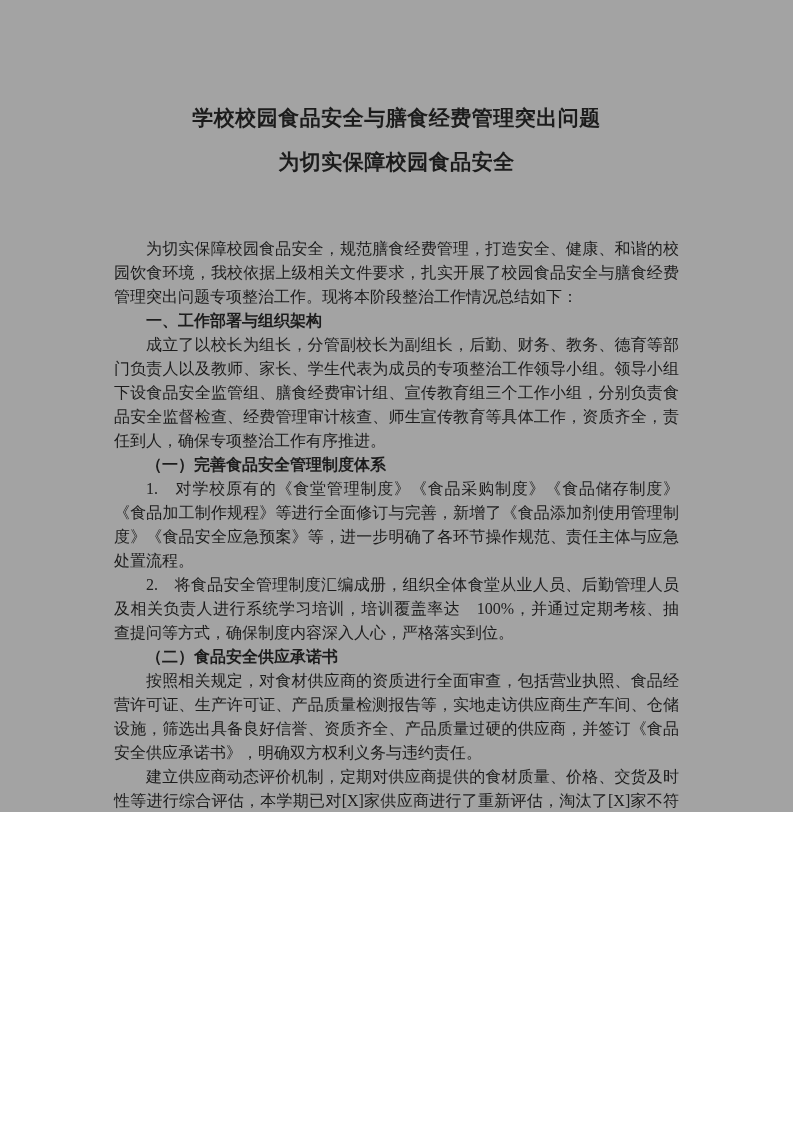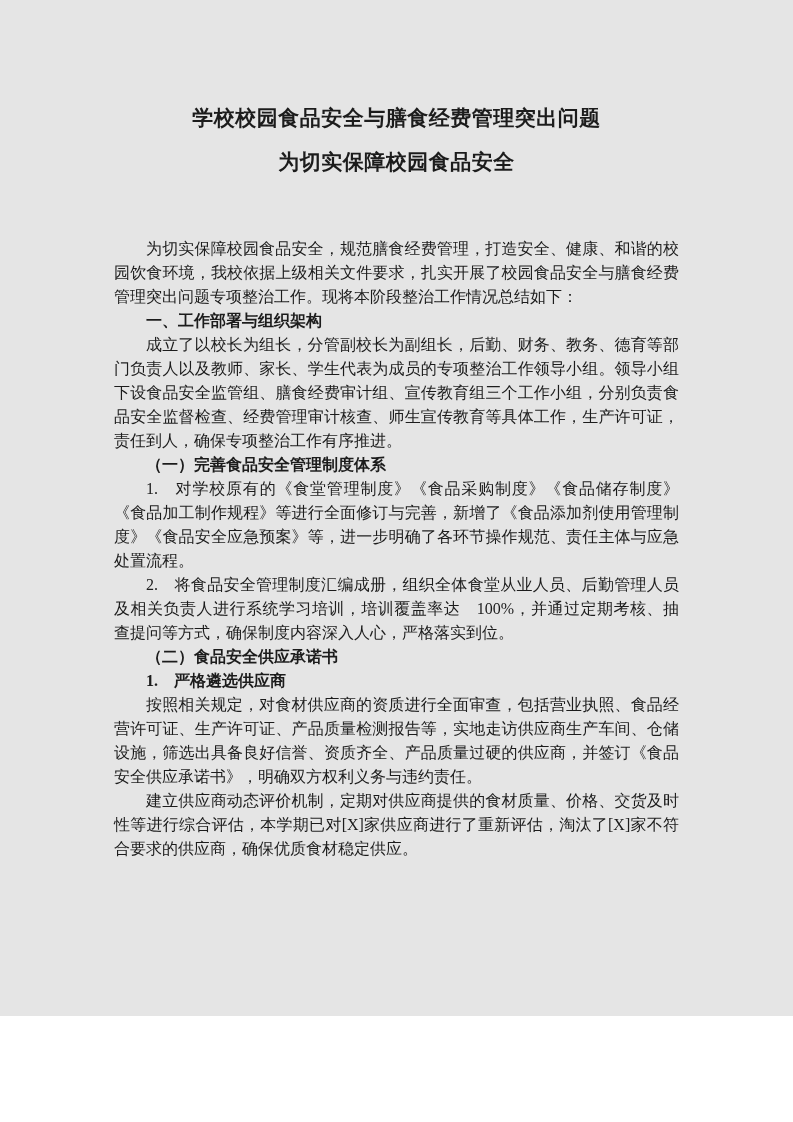--- a/index.html
+++ b/index.html
@@ -3,23 +3,23 @@
 <meta charset="utf-8">
 <style>
   html, body {
     margin: 0;
     padding: 0;
     background: #ffffff;
   }
   .page {
     position: relative;
     width: 793px;
-    height: 1016px;
+    height: 812px;
     margin: 0 auto;
-    background: #e5e5e5;
+    background: #a3a3a3;
     box-sizing: border-box;
     padding: 96px 114px 0 114px;
     font-family: "Liberation Serif", "DejaVu Serif", serif;
     color: #1c1c1c;
     overflow: hidden;
   }
   .title-block {
     margin: 0;
   }
   .title-line {
@@ -53,23 +53,22 @@
 <div class="page">
 
   <div class="title-block">
     <h1 class="title-line">学校校园食品安全与膳食经费管理突出问题</h1>
     <h1 class="title-line">为切实保障校园食品安全</h1>
   </div>
 
   <div class="content">
     <p class="para">为切实保障校园食品安全，规范膳食经费管理，打造安全、健康、和谐的校园饮食环境，我校依据上级相关文件要求，扎实开展了校园食品安全与膳食经费管理突出问题专项整治工作。现将本阶段整治工作情况总结如下：</p>
     <p class="heading">一、工作部署与组织架构</p>
-    <p class="para">成立了以校长为组长，分管副校长为副组长，后勤、财务、教务、德育等部门负责人以及教师、家长、学生代表为成员的专项整治工作领导小组。领导小组下设食品安全监管组、膳食经费审计组、宣传教育组三个工作小组，分别负责食品安全监督检查、经费管理审计核查、师生宣传教育等具体工作，生产许可证，责任到人，确保专项整治工作有序推进。</p>
+    <p class="para">成立了以校长为组长，分管副校长为副组长，后勤、财务、教务、德育等部门负责人以及教师、家长、学生代表为成员的专项整治工作领导小组。领导小组下设食品安全监管组、膳食经费审计组、宣传教育组三个工作小组，分别负责食品安全监督检查、经费管理审计核查、师生宣传教育等具体工作，资质齐全，责任到人，确保专项整治工作有序推进。</p>
     <p class="heading">（一）完善食品安全管理制度体系</p>
     <p class="para">1.　对学校原有的《食堂管理制度》《食品采购制度》《食品储存制度》《食品加工制作规程》等进行全面修订与完善，新增了《食品添加剂使用管理制度》《食品安全应急预案》等，进一步明确了各环节操作规范、责任主体与应急处置流程。</p>
     <p class="para">2.　将食品安全管理制度汇编成册，组织全体食堂从业人员、后勤管理人员及相关负责人进行系统学习培训，培训覆盖率达　100%，并通过定期考核、抽查提问等方式，确保制度内容深入人心，严格落实到位。</p>
     <p class="heading">（二）食品安全供应承诺书</p>
-    <p class="heading">1.　严格遴选供应商</p>
     <p class="para">按照相关规定，对食材供应商的资质进行全面审查，包括营业执照、食品经营许可证、生产许可证、产品质量检测报告等，实地走访供应商生产车间、仓储设施，筛选出具备良好信誉、资质齐全、产品质量过硬的供应商，并签订《食品安全供应承诺书》，明确双方权利义务与违约责任。</p>
     <p class="para">建立供应商动态评价机制，定期对供应商提供的食材质量、价格、交货及时性等进行综合评估，本学期已对[X]家供应商进行了重新评估，淘汰了[X]家不符合要求的供应商，确保优质食材稳定供应。</p>
   </div>
 
 </div>
 
 </body></html>

